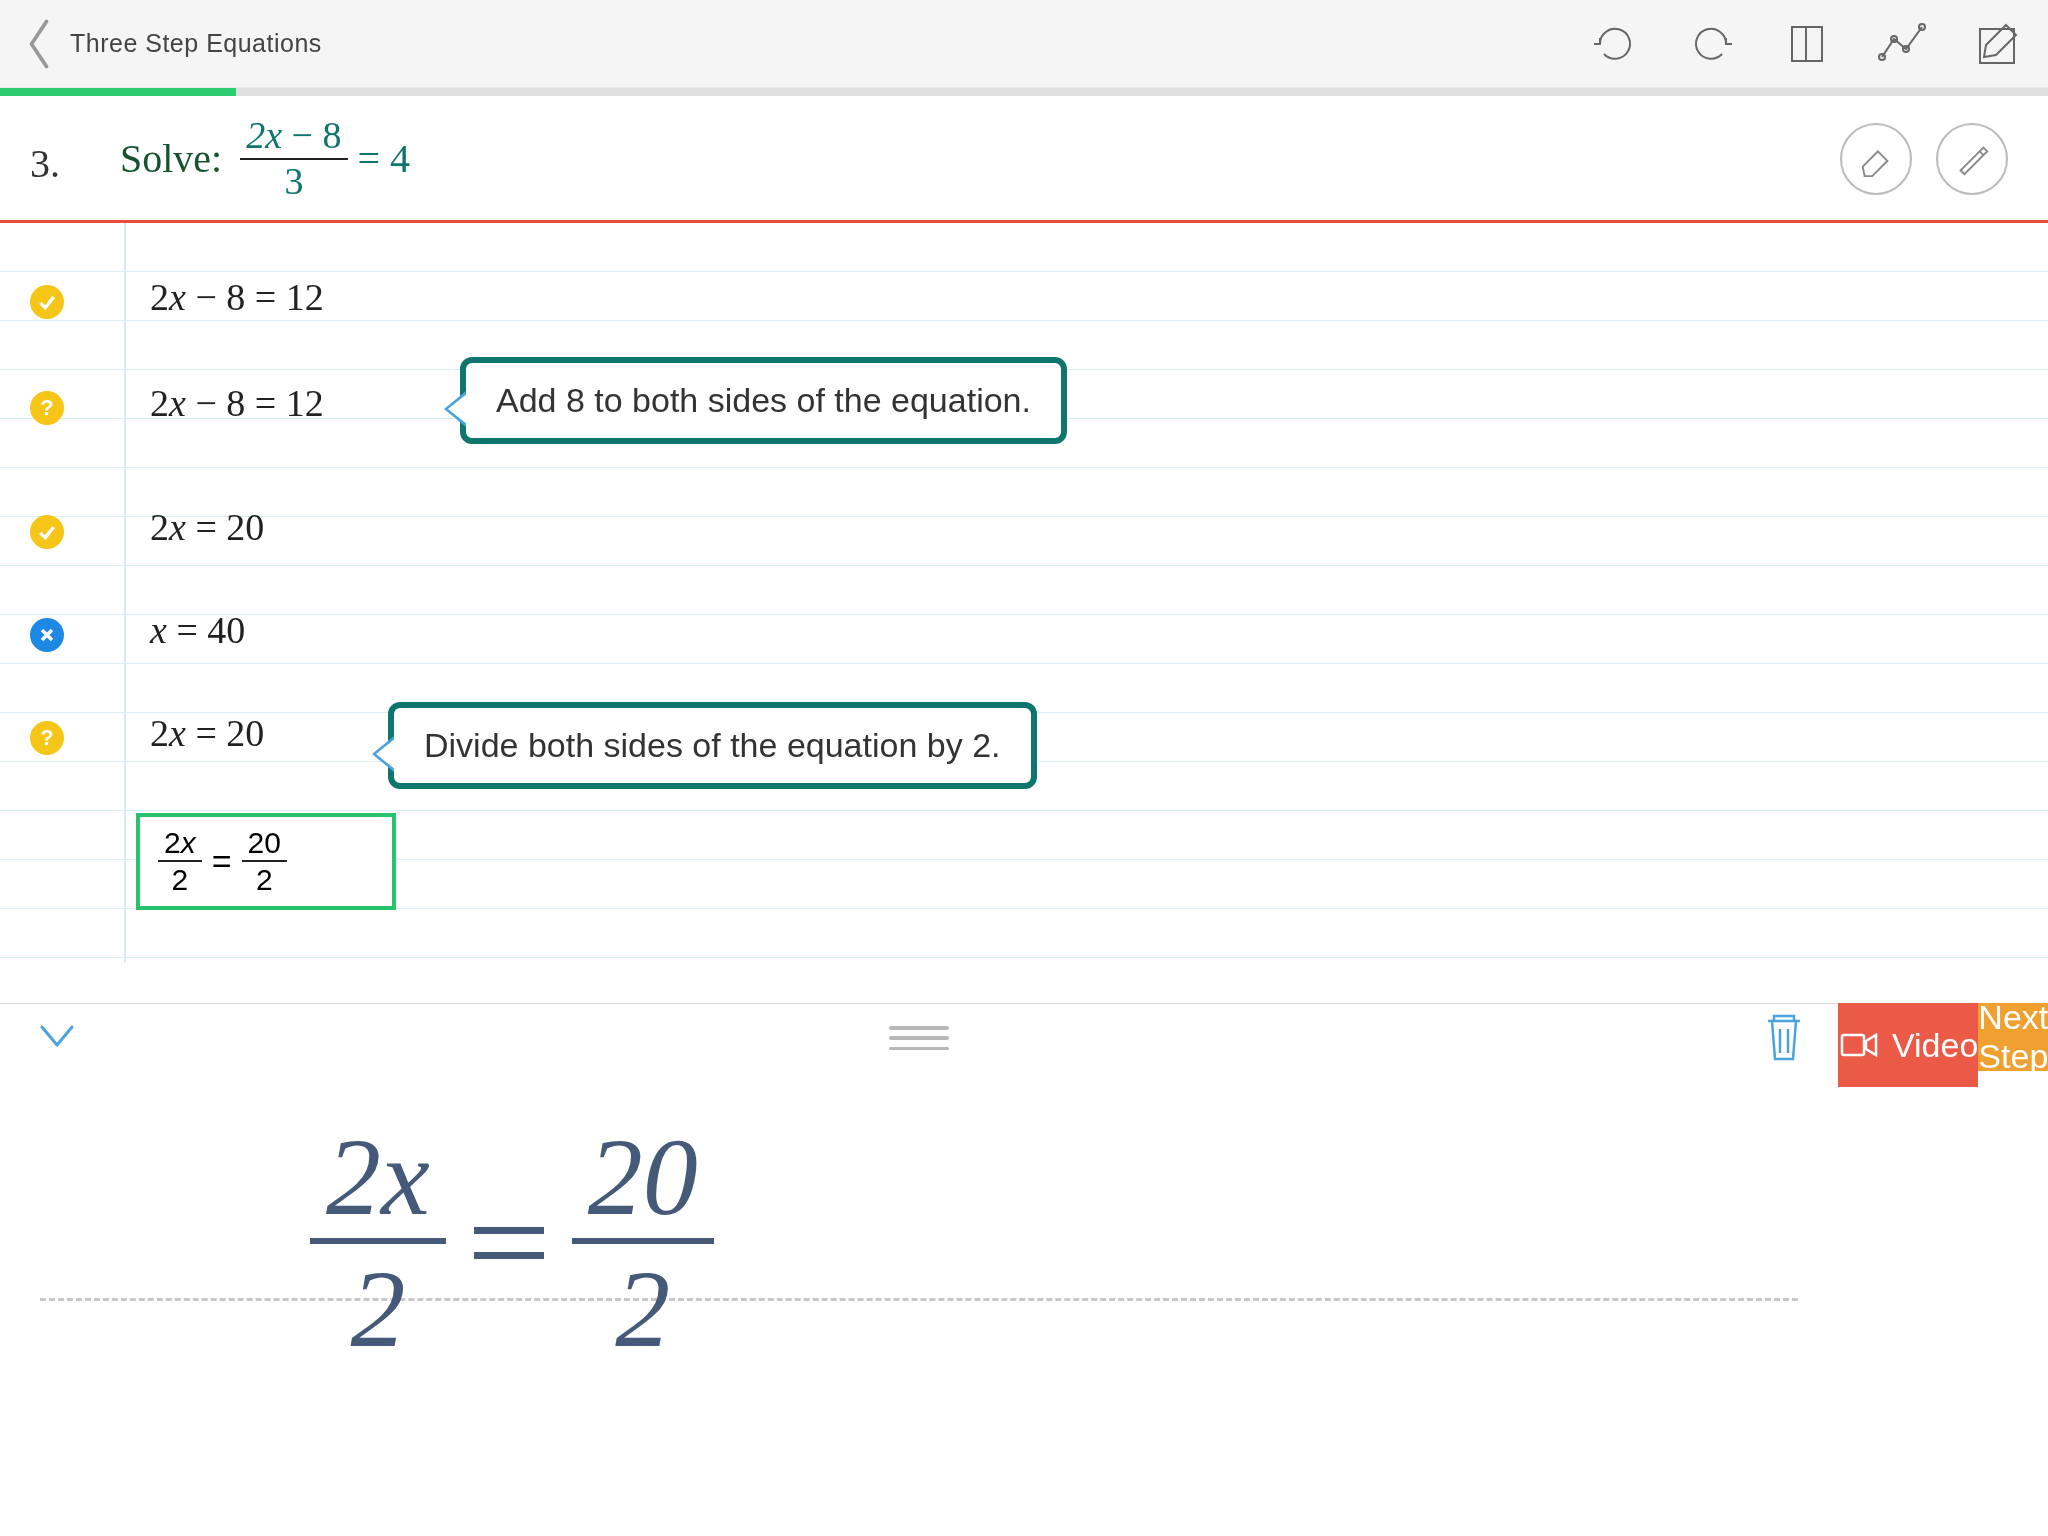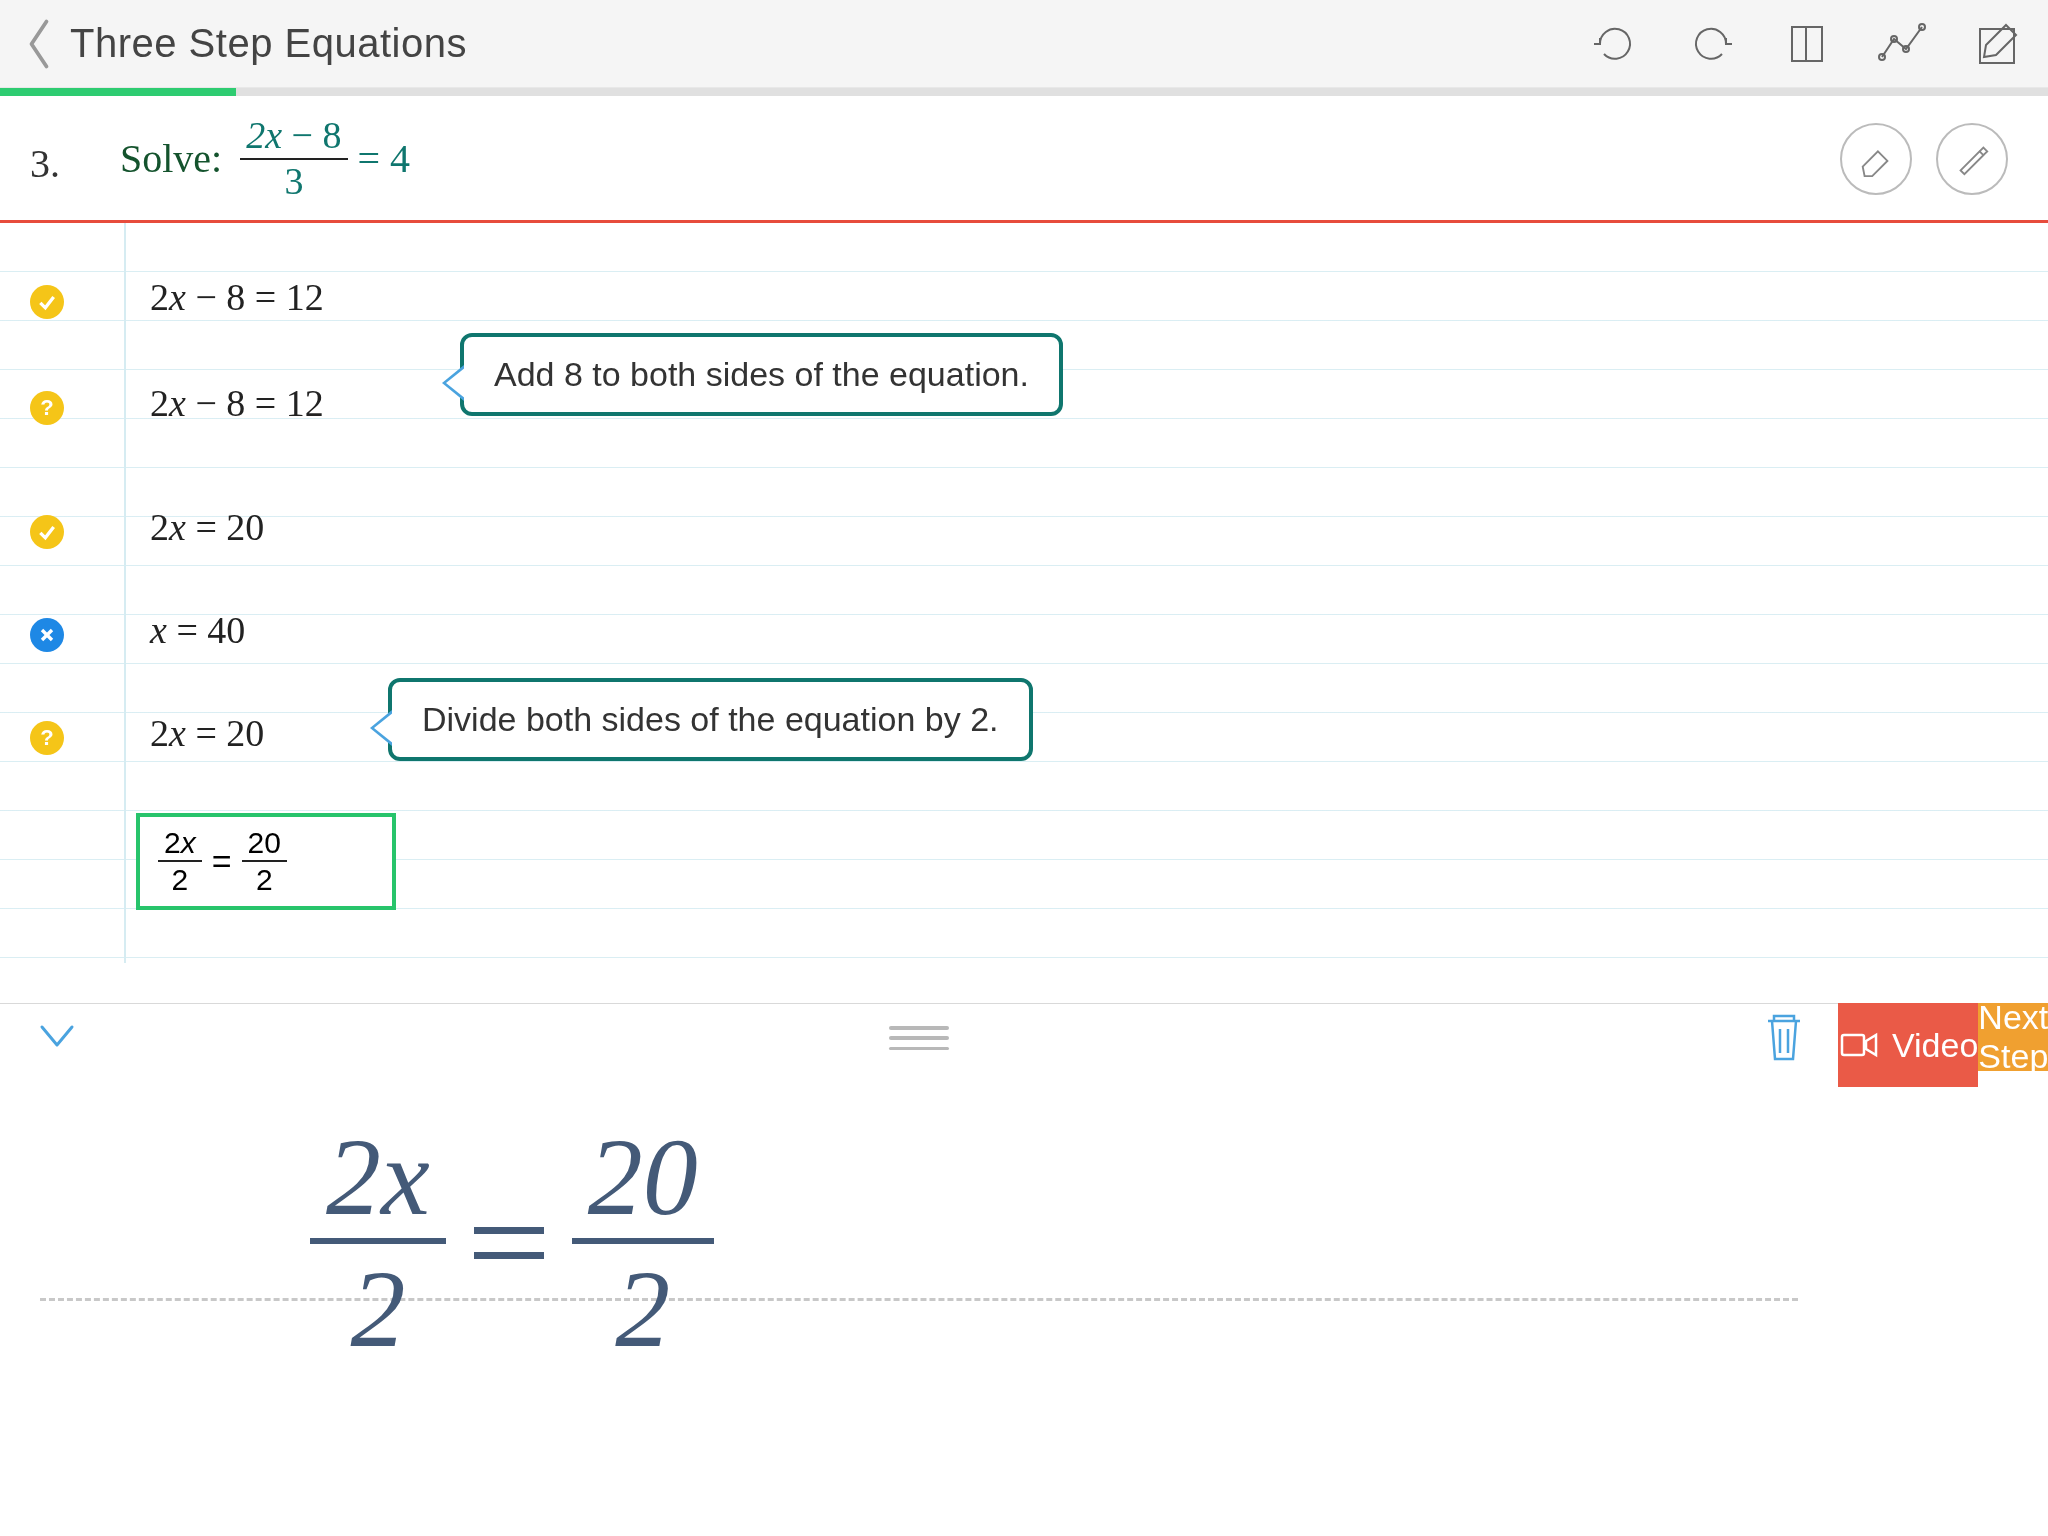--- a/index.html
+++ b/index.html
@@ -1,21 +1,21 @@
 <!DOCTYPE html>
 <html><head>
 <meta charset="utf-8">
 <style>
   * { box-sizing: border-box; margin: 0; padding: 0; }
   html, body { width: 2048px; height: 1536px; font-family: "Helvetica Neue", Arial, sans-serif; background: #fff; overflow: hidden; }
 
   
   .topbar { height: 88px; background: #f5f5f5; display: flex; align-items: center; padding: 0 24px; border-bottom: 1px solid #e8e8e8; }
   .back-chevron { width: 30px; height: 48px; display:flex; align-items:center; justify-content:center; color:#999; margin-right: 16px; cursor:pointer;}
-  .title { font-size: 40px; font-weight: 300; color: #444; letter-spacing: 0.5px; }
+  .title { font-size: 25px; font-weight: 300; color: #444; letter-spacing: 0.5px; }
   .top-icons { margin-left: auto; display:flex; gap: 46px; align-items:center; color:#666; }
   .top-icons svg { width: 50px; height: 50px; stroke:#666; fill:none; stroke-width:2; }
 
   
   .progress-track { height: 8px; background: #e0e0e0; }
   .progress-fill  { height: 100%; background: #2ecc71; width: 11.5%; }
 
   
   .problem-header { display:flex; align-items:center; padding: 20px 40px 18px 30px; border-bottom: 3px solid #e74c3c; position: relative;}
   .qnum { font-size: 40px; color:#333; font-family: Georgia, "Times New Roman", serif; margin-right: 60px; align-self:flex-start; margin-top:24px;}
@@ -41,21 +41,21 @@
   .badge { width:34px; height:34px; border-radius:50%; margin-left:30px; display:flex; align-items:center; justify-content:center; }
   .badge svg { width:20px; height:20px; stroke:#fff; fill:none; stroke-width:4; }
   .badge.check { background:#f5c518; }
   .badge.hint  { background:#f5c518; }
   .badge.hint span { color:#fff; font-weight:700; font-size:22px; font-family:Arial; }
   .badge.wrong { background:#1e88e5; }
 
   .step-math { position:absolute; left:150px; font-family: Georgia, "Times New Roman", serif; font-size:38px; color:#222; font-style: normal; }
   .step-math .x { font-style:italic; }
 
-  .hint-bubble { position:absolute; border:4px solid #0f766e; border-radius:12px; background:#fff; padding:18px 30px; font-size:34px; color:#333; font-weight:300; }
+  .hint-bubble { position:absolute; border:6px solid #0f766e; border-radius:12px; background:#fff; padding:18px 30px; font-size:34px; color:#333; font-weight:300;margin-top:24px; }
   .hint-bubble::before { content:""; position:absolute; left:-22px; top:28px; width:0;height:0; border-top:18px solid transparent; border-bottom:18px solid transparent; border-right:22px solid #4aa3df;}
   .hint-bubble::after  { content:""; position:absolute; left:-18px; top:30px; width:0;height:0; border-top:16px solid transparent; border-bottom:16px solid transparent; border-right:20px solid #fff;}
 
   .input-box { position:absolute; left:136px; border:4px solid #27c46b; background:#fff; padding: 10px 30px 10px 18px; min-width:260px; }
   .input-box .frac { font-size:30px;}
   .input-box .frac .num { border-bottom:2px solid #222;}
   .input-box .eq { font-size:34px; padding:0 10px;}
 
   
   .bottom { position:absolute; left:0; right:0; bottom:0; top: 1003px; display:flex; }

